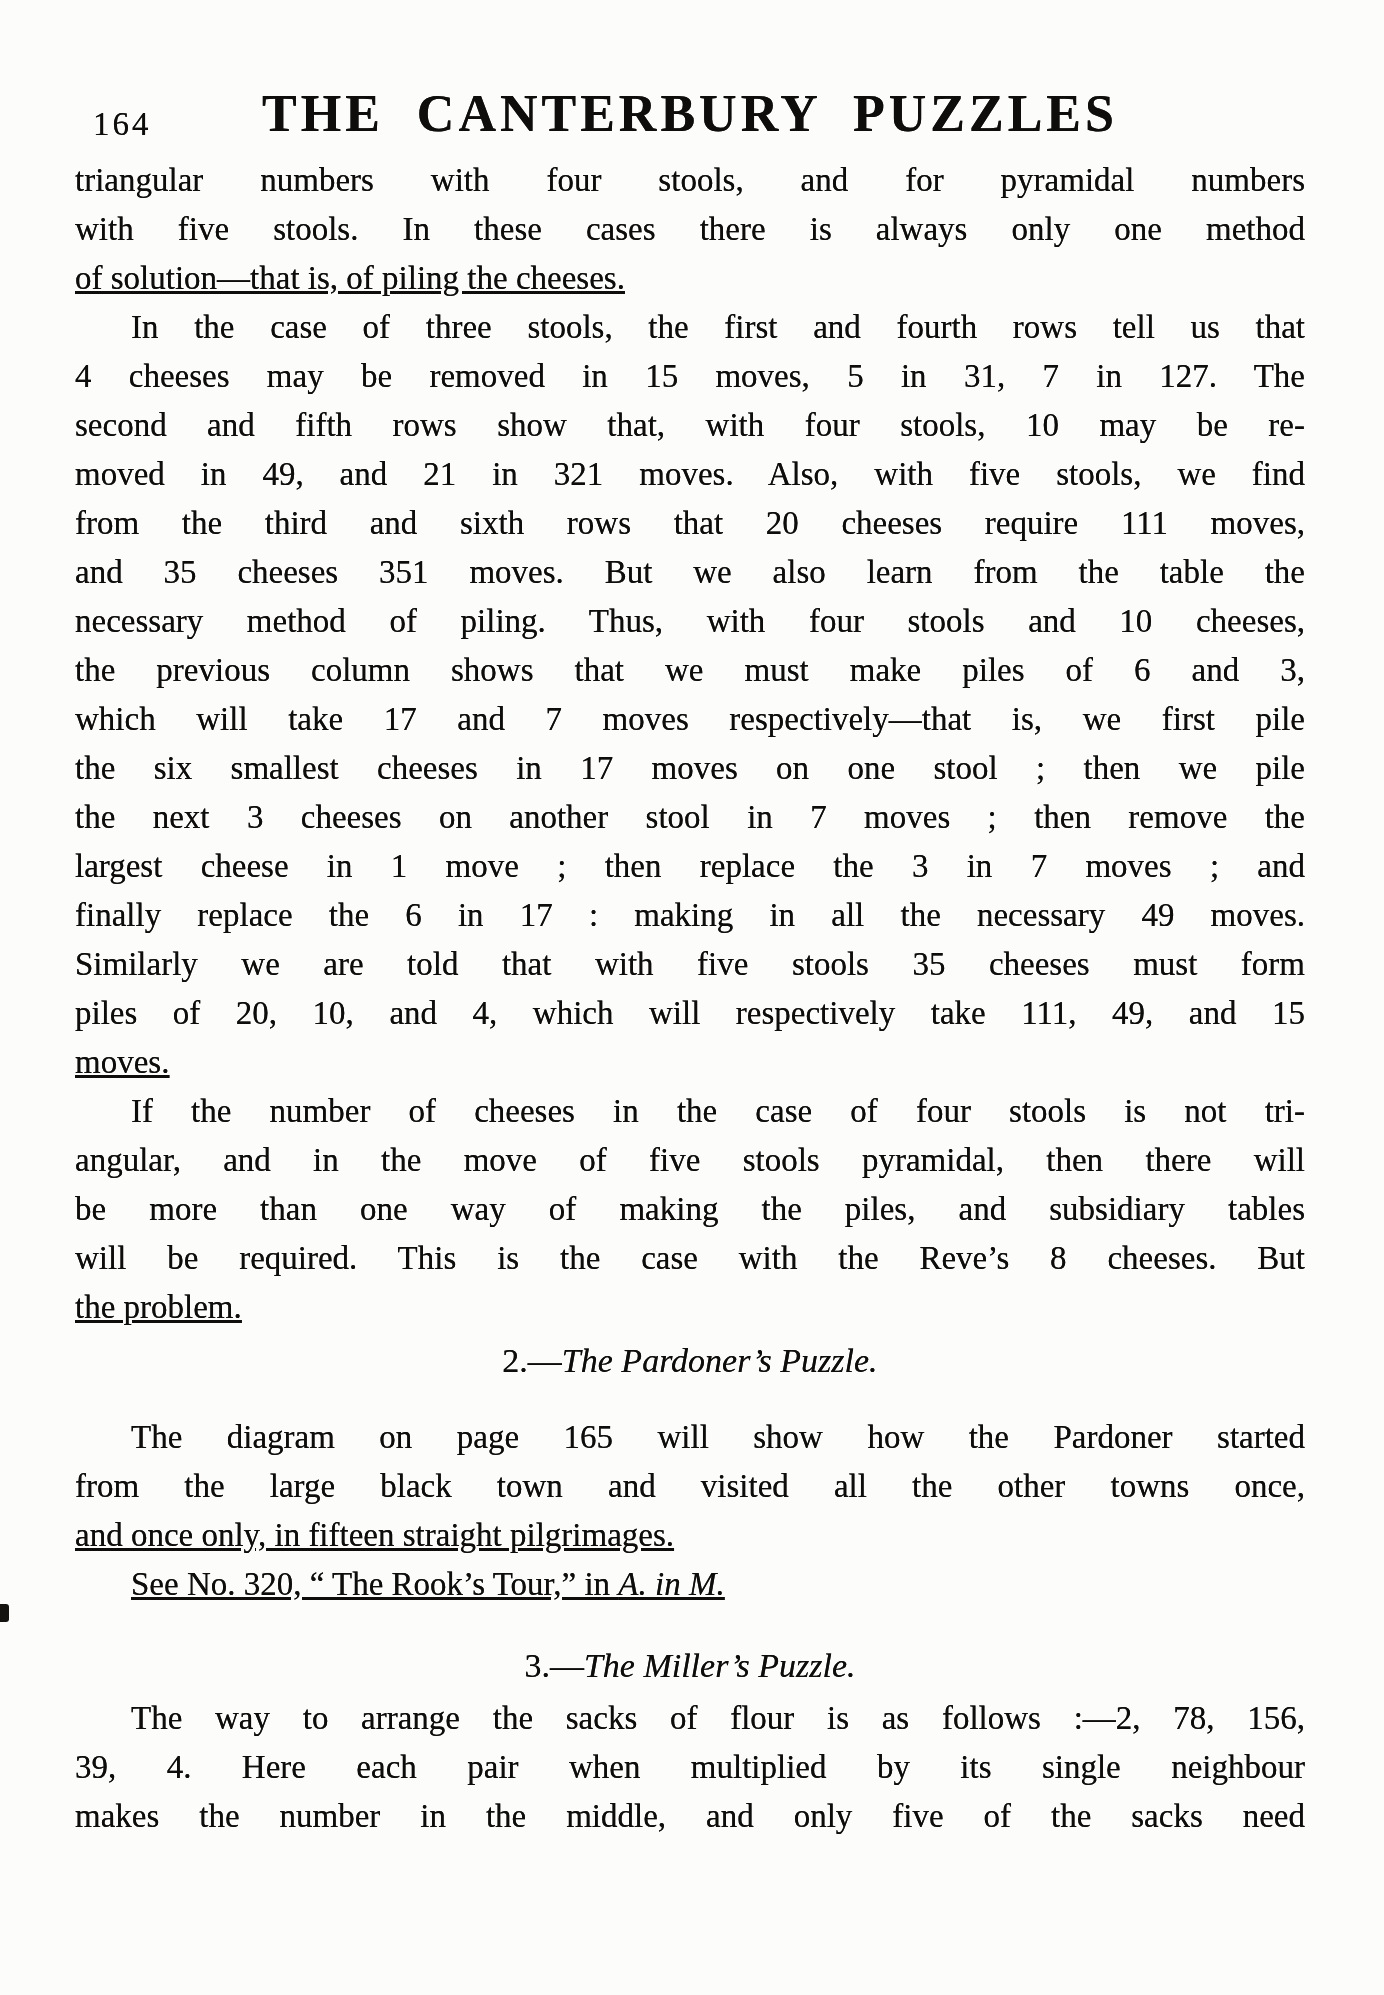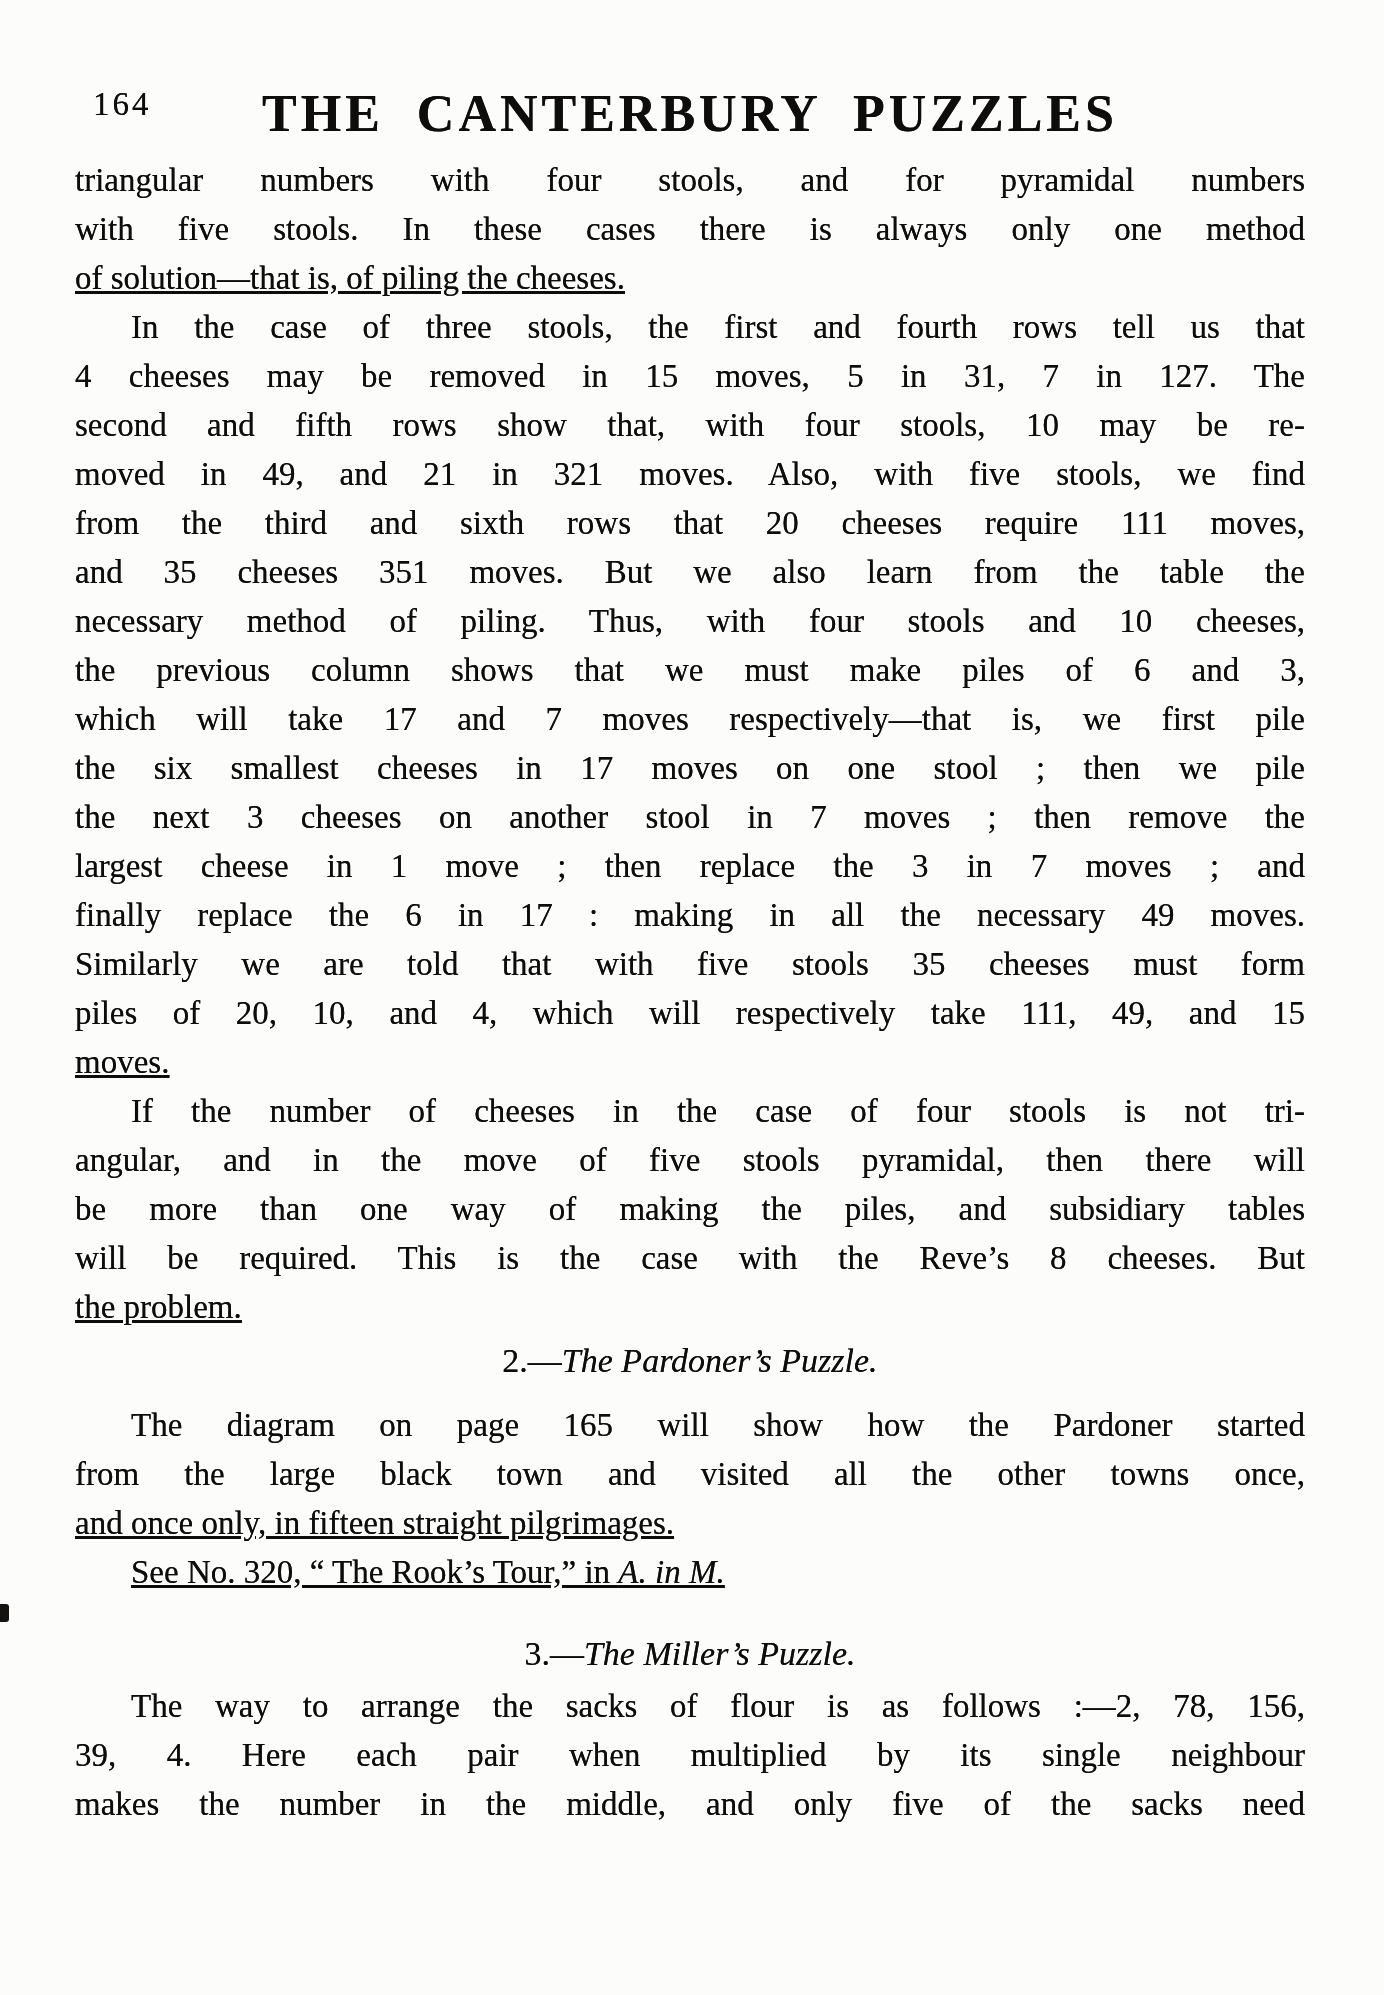--- a/index.html
+++ b/index.html
@@ -12,21 +12,21 @@
     color: #0e0d0b;
     font-family: "Liberation Serif", serif;
     overflow: hidden;
     text-shadow: 0 0 0.6px rgba(10,10,10,0.85);
   }
   .header {
     position: absolute;
     top: 84px; left: 75px; width: 1230px; height: 50px;
   }
   .page-num {
-    position: absolute; left: 18px; top: 2px;
+    position: absolute; left: 18px; top: 22px;
     font-size: 33px; letter-spacing: 3px;
   }
   .title {
     position: absolute; left: 0; right: 0; top: 0;
     text-align: center;
     font-size: 52px; font-weight: bold;
     letter-spacing: 4px; word-spacing: 16px;
   }
   .bodytext {
     position: absolute;
@@ -40,21 +40,21 @@
     overflow: hidden;
   }
   .line.end { text-align-last: left; text-decoration: underline; }
   .line.ind { text-indent: 56px; }
   .heading {
     height: 49px;
     text-align: center;
     text-align-last: center;
     font-size: 34px;
   }
-  .heading-a { margin-top: 4px; margin-bottom: 16px; }
+  .heading-a { margin-top: 4px; margin-bottom: 28px; }
   .heading-b { margin-top: 32px; margin-bottom: 4px; }
   .it { font-style: italic; }
   .speck {
     position: absolute; left: 0px; top: 1604px;
     width: 9px; height: 18px; background: #14130f;
     border-radius: 0 3px 3px 0;
   }
 </style>
 </head>
 <body>

